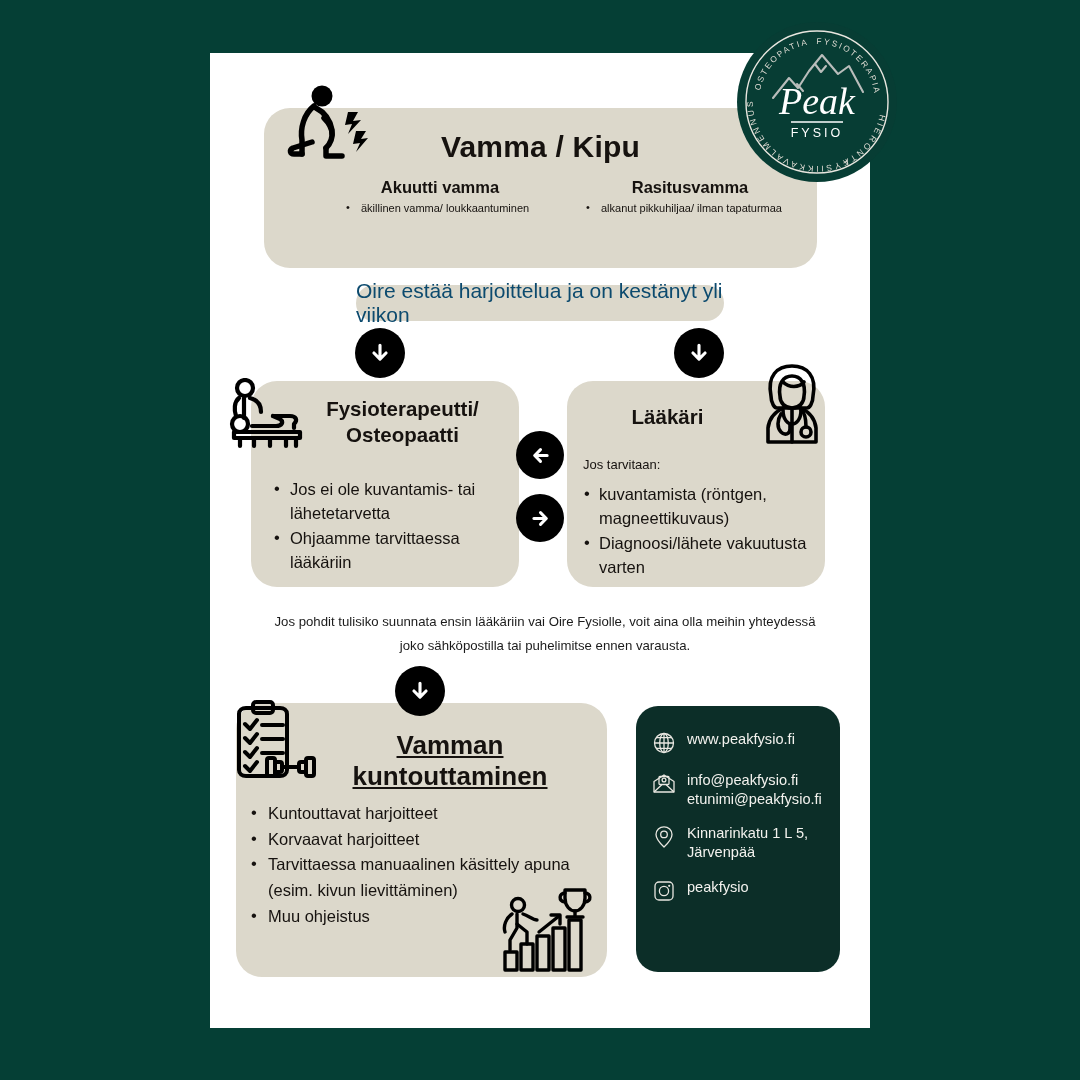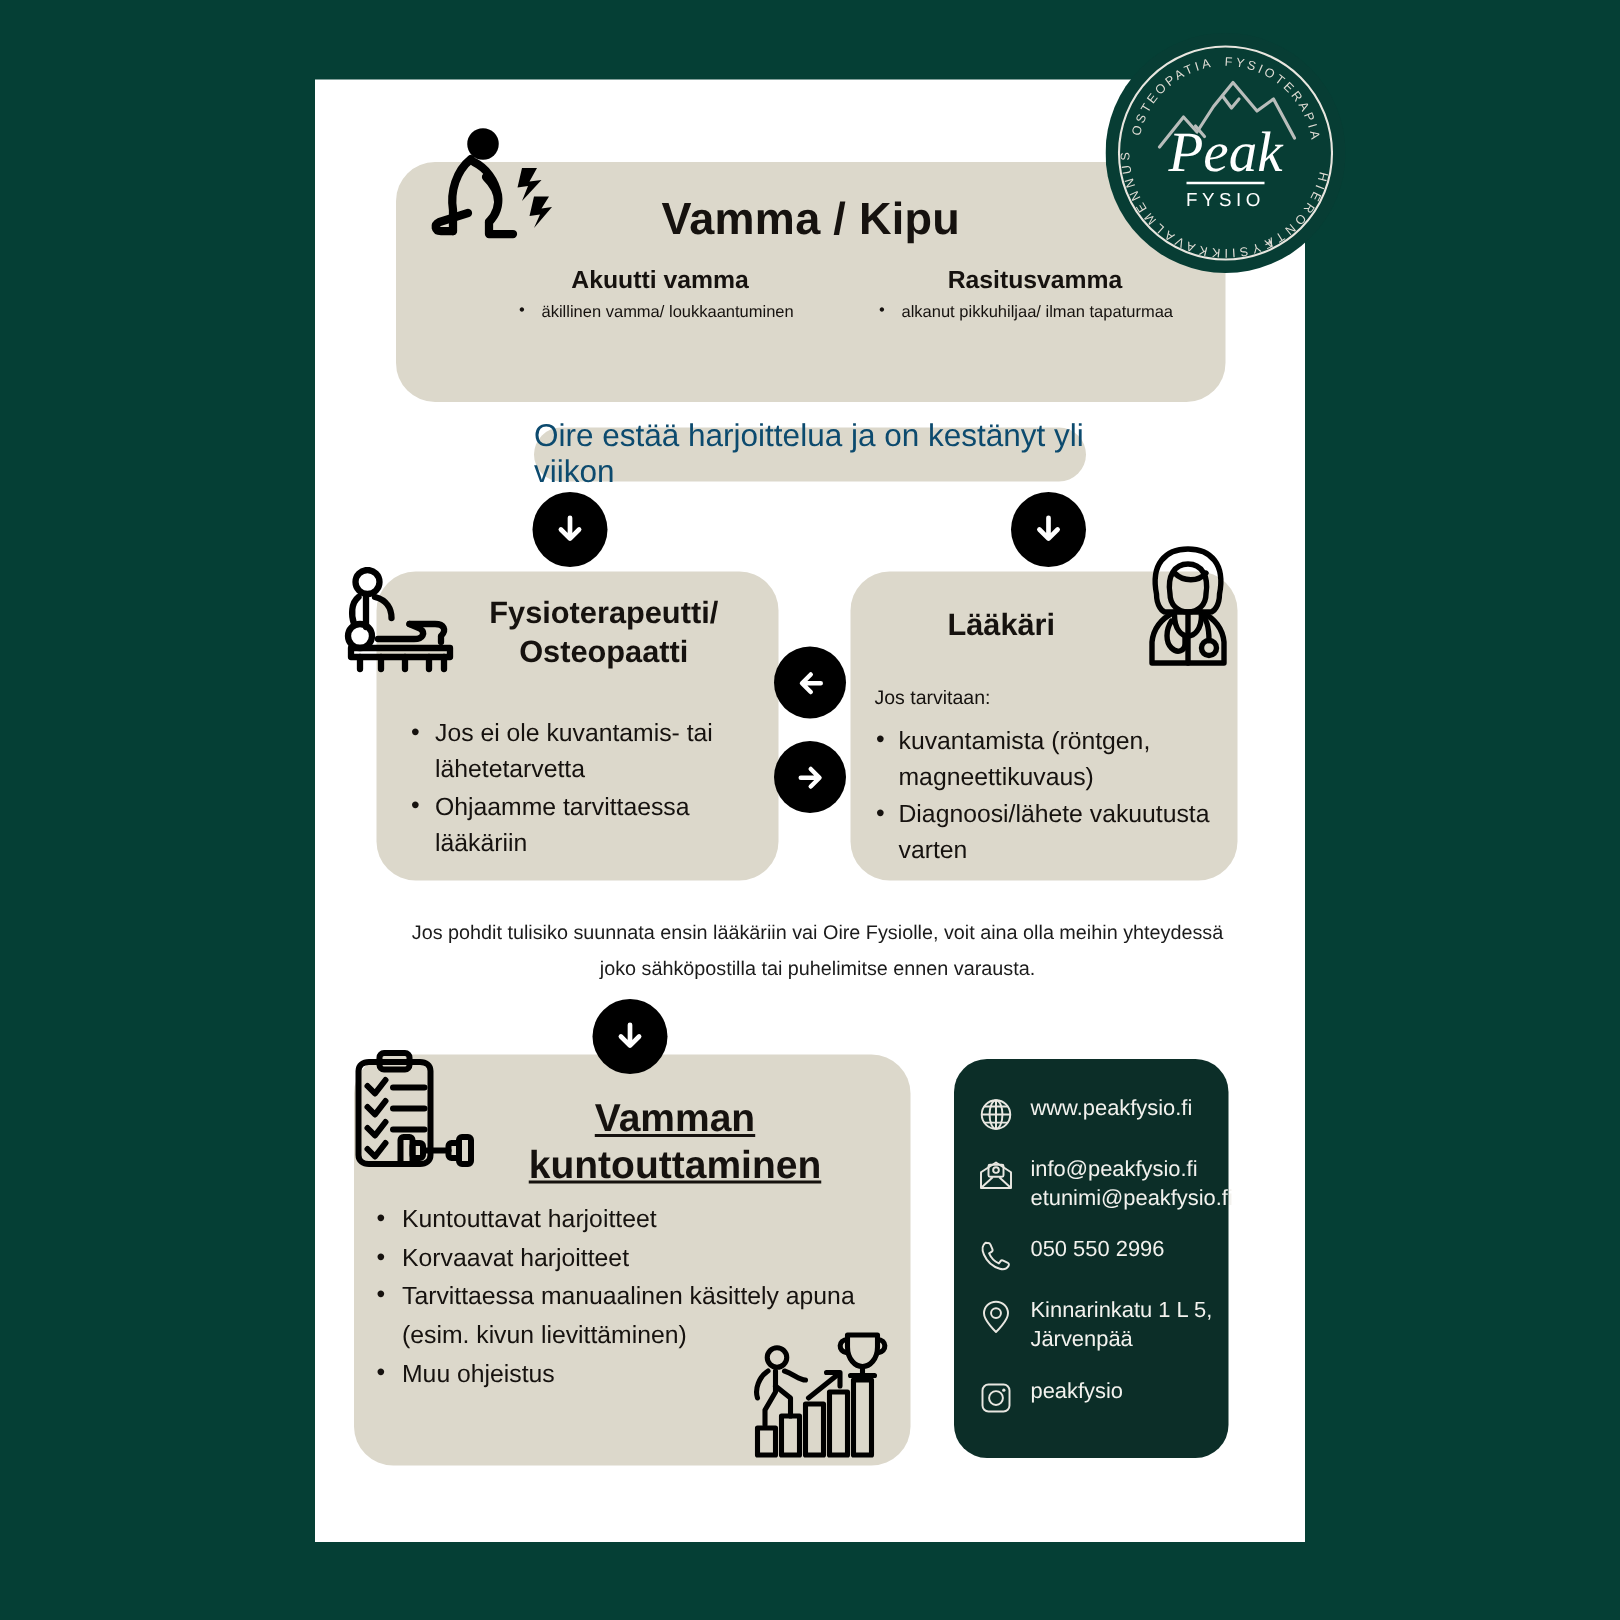--- a/index.html
+++ b/index.html
@@ -291,21 +291,21 @@
     width: 95px;
     height: 88px;
     z-index: 22;
   }
 
   
   #card-contact {
     position: absolute;
     left: 636px;
     top: 706px;
-    width: 183px;
+    width: 204px;
     height: 266px;
     background: #0c2e28;
     border-radius: 22px;
     z-index: 12;
     padding: 24px 0 0 0;
     box-sizing: border-box;
   }
   .contact-row {
     display: flex;
     align-items: flex-start;
@@ -529,30 +529,20 @@
         <rect x="7" y="4.5" width="10" height="8" rx="1"></rect>
         <circle cx="12" cy="8" r="1.9"></circle>
       </svg>
     </span>
     <span class="contact-text">
       <div>info@peakfysio.fi</div>
       <div>etunimi@peakfysio.fi</div>
     </span>
   </div>
 
-  <div class="contact-row">
-    <span class="ci">
-      <svg viewBox="0 0 24 24" width="24" height="24" fill="none" stroke="#e9e7e1" stroke-width="1.3" stroke-linecap="round" stroke-linejoin="round">
-        <path d="M5 3.5 C3 5 2.4 8 4 11.5 C6 16 10 19.5 14.5 20.8 C17.5 21.6 19.5 20.5 20.4 18.8 C20.9 17.9 20.5 17.2 19.6 16.8 L16.8 15.4 C16 15 15.4 15.2 14.9 15.9 L13.9 17.3 C11.4 16.2 8.6 13.3 7.4 10.6 L9 9.6 C9.7 9.2 9.9 8.5 9.6 7.7 L8.3 4.8 C7.9 3.9 7.1 3.4 6.2 3.7 Z"></path>
-      </svg>
-    </span>
-    <span class="contact-text">
-      <div>050 550 2996</div>
-    </span>
-  </div>
 
   <div class="contact-row">
     <span class="ci">
       <svg viewBox="0 0 24 24" width="24" height="24" fill="none" stroke="#e9e7e1" stroke-width="1.3" stroke-linejoin="round">
         <path d="M12 22 C12 22 20 14.5 20 9.5 C20 5.1 16.4 1.8 12 1.8 C7.6 1.8 4 5.1 4 9.5 C4 14.5 12 22 12 22 Z"></path>
         <circle cx="12" cy="9.4" r="3.3"></circle>
       </svg>
     </span>
     <span class="contact-text">
       <div>Kinnarinkatu 1 L 5,</div>

